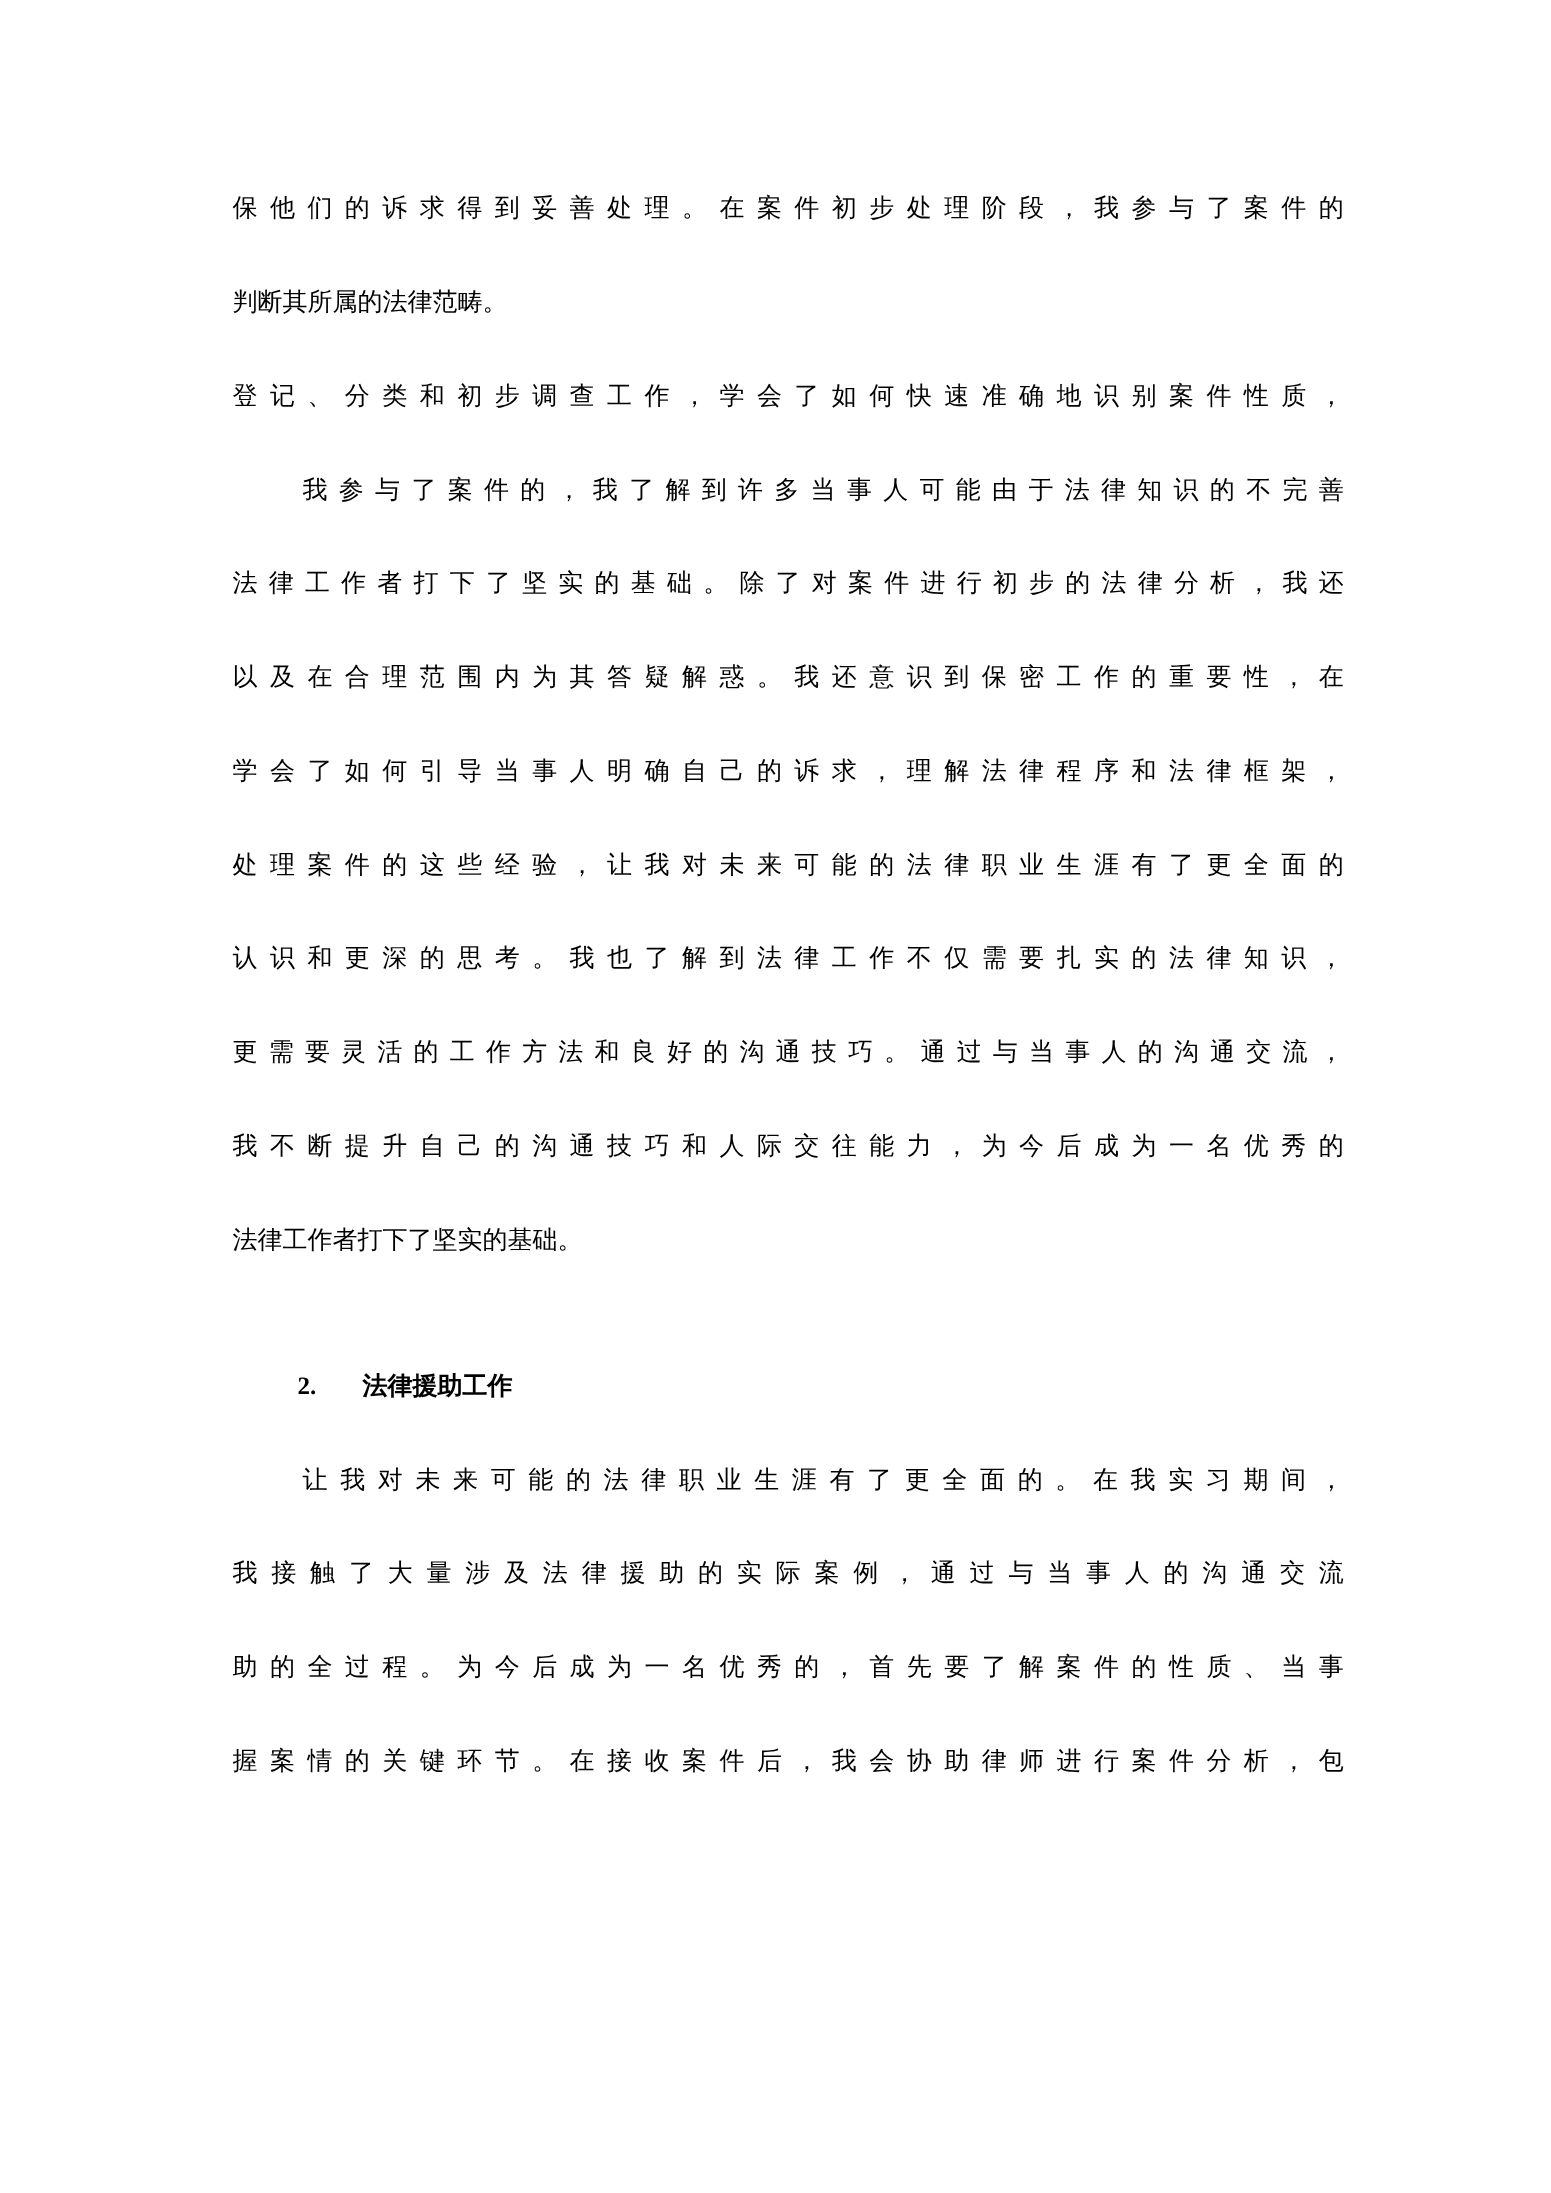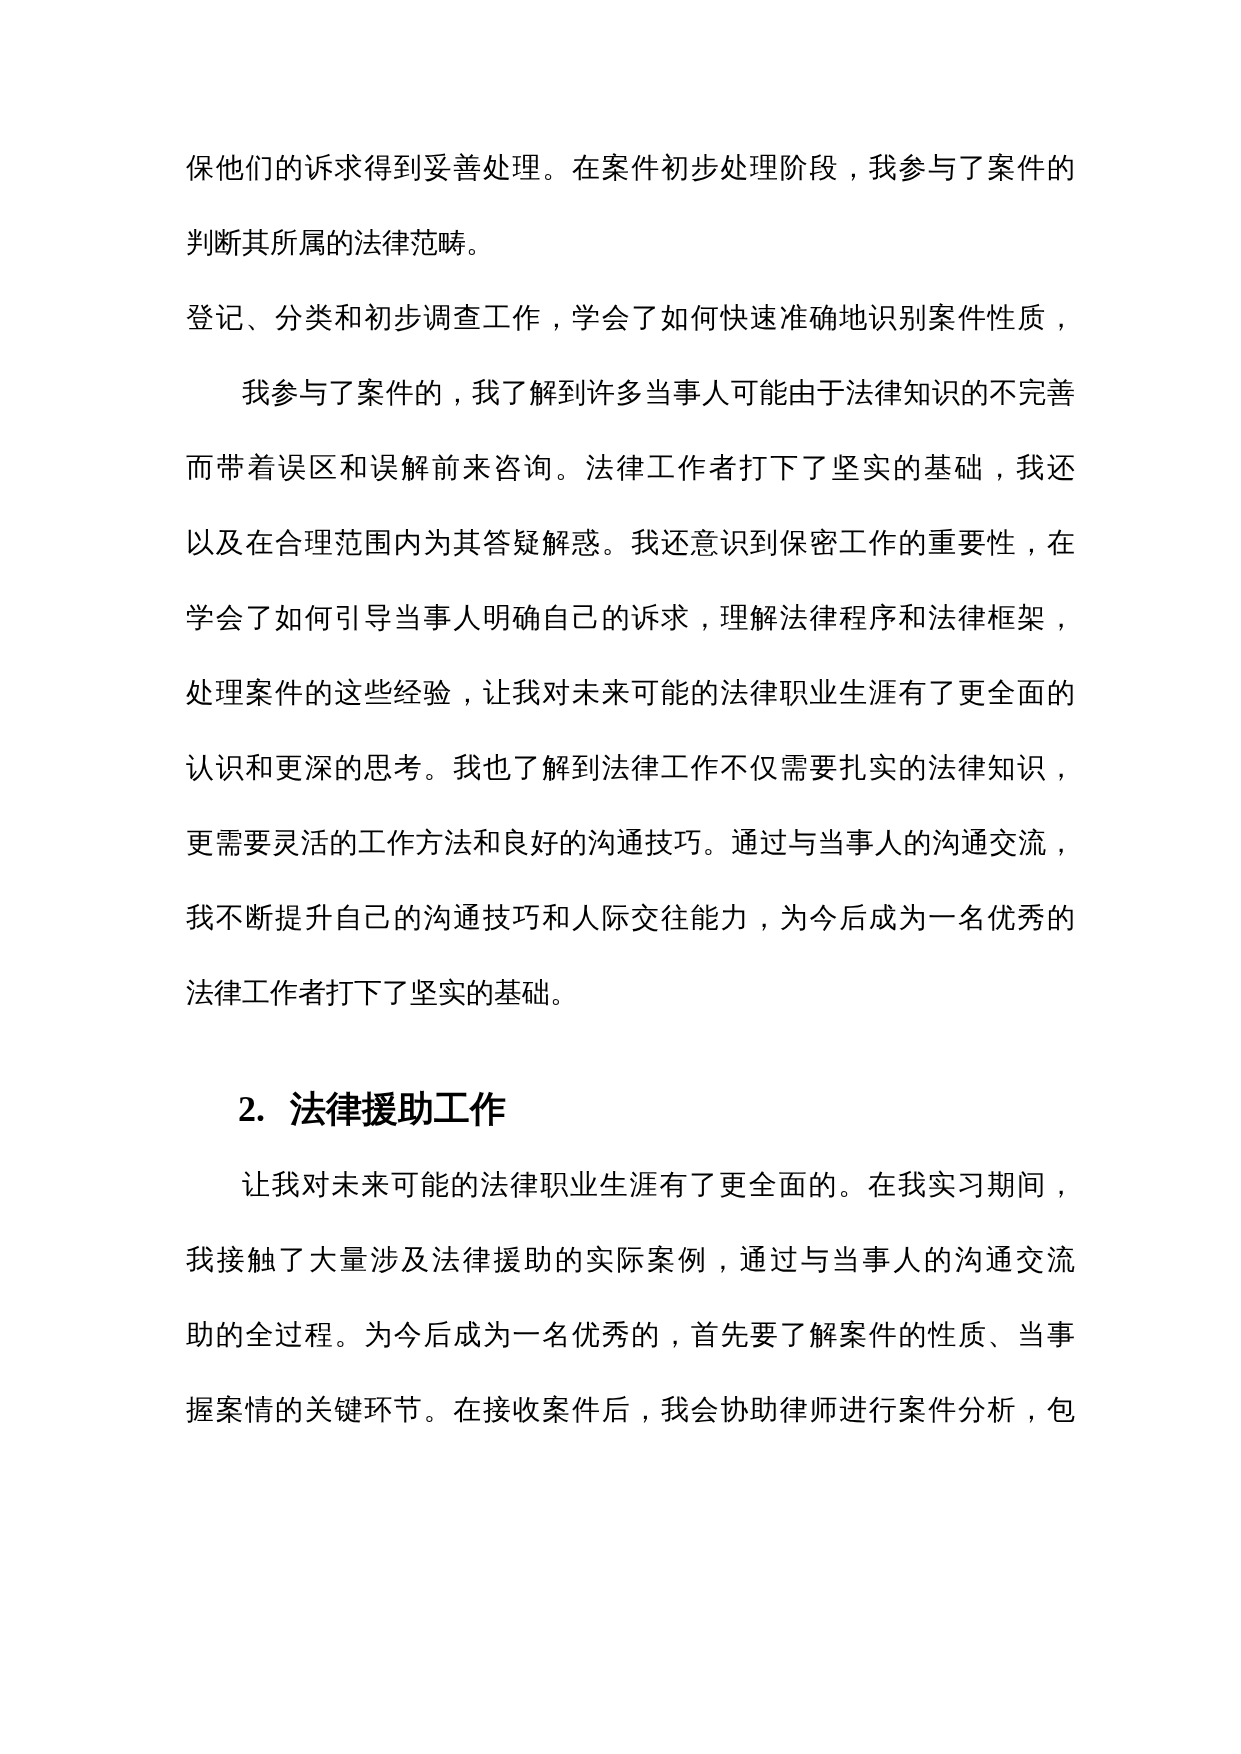--- a/index.html
+++ b/index.html
@@ -20,38 +20,38 @@
     position: absolute;
     left: 186px;
     top: 130px;
     width: 889px;
   }
   .paragraph {
     margin: 0;
     padding: 0;
   }
   .line {
-    font-size: 28px;
+    font-size: 20px;
     line-height: 75px;
     height: 75px;
     overflow: hidden;
     text-align: left;
     word-break: keep-all;
   }
   .line.just {
     text-align: justify;
     text-align-last: justify;
   }
   .line.indent {
     text-indent: 56px;
   }
   .heading {
     margin-top: 42px;
     padding-left: 52px;
-    font-size: 36px;
+    font-size: 20px;
     line-height: 75px;
     height: 75px;
     font-weight: bold;
     overflow: hidden;
   }
   .heading-num {
     display: inline-block;
     width: 52px;
     font-weight: bold;
   }
@@ -61,21 +61,21 @@
 
 <div class="page">
   <div class="content" id="content">
       <div class="paragraph">
         <div class="line just">保他们的诉求得到妥善处理。在案件初步处理阶段，我参与了案件的</div>
         <div class="line">判断其所属的法律范畴。</div>
         <div class="line just">登记、分类和初步调查工作，学会了如何快速准确地识别案件性质，</div>
       </div>
       <div class="paragraph">
         <div class="line just indent">我参与了案件的，我了解到许多当事人可能由于法律知识的不完善</div>
-        <div class="line just">而带着误区和误解前来咨询。法律工作者打下了坚实的基础，我还</div>
+        <div class="line just">法律工作者打下了坚实的基础。除了对案件进行初步的法律分析，我还</div>
         <div class="line just">以及在合理范围内为其答疑解惑。我还意识到保密工作的重要性，在</div>
         <div class="line just">学会了如何引导当事人明确自己的诉求，理解法律程序和法律框架，</div>
         <div class="line just">处理案件的这些经验，让我对未来可能的法律职业生涯有了更全面的</div>
         <div class="line just">认识和更深的思考。我也了解到法律工作不仅需要扎实的法律知识，</div>
         <div class="line just">更需要灵活的工作方法和良好的沟通技巧。通过与当事人的沟通交流，</div>
         <div class="line just">我不断提升自己的沟通技巧和人际交往能力，为今后成为一名优秀的</div>
         <div class="line">法律工作者打下了坚实的基础。</div>
       </div>
       <div class="heading"><span class="heading-num">2.</span><span class="heading-text">法律援助工作</span></div>
       <div class="paragraph">

